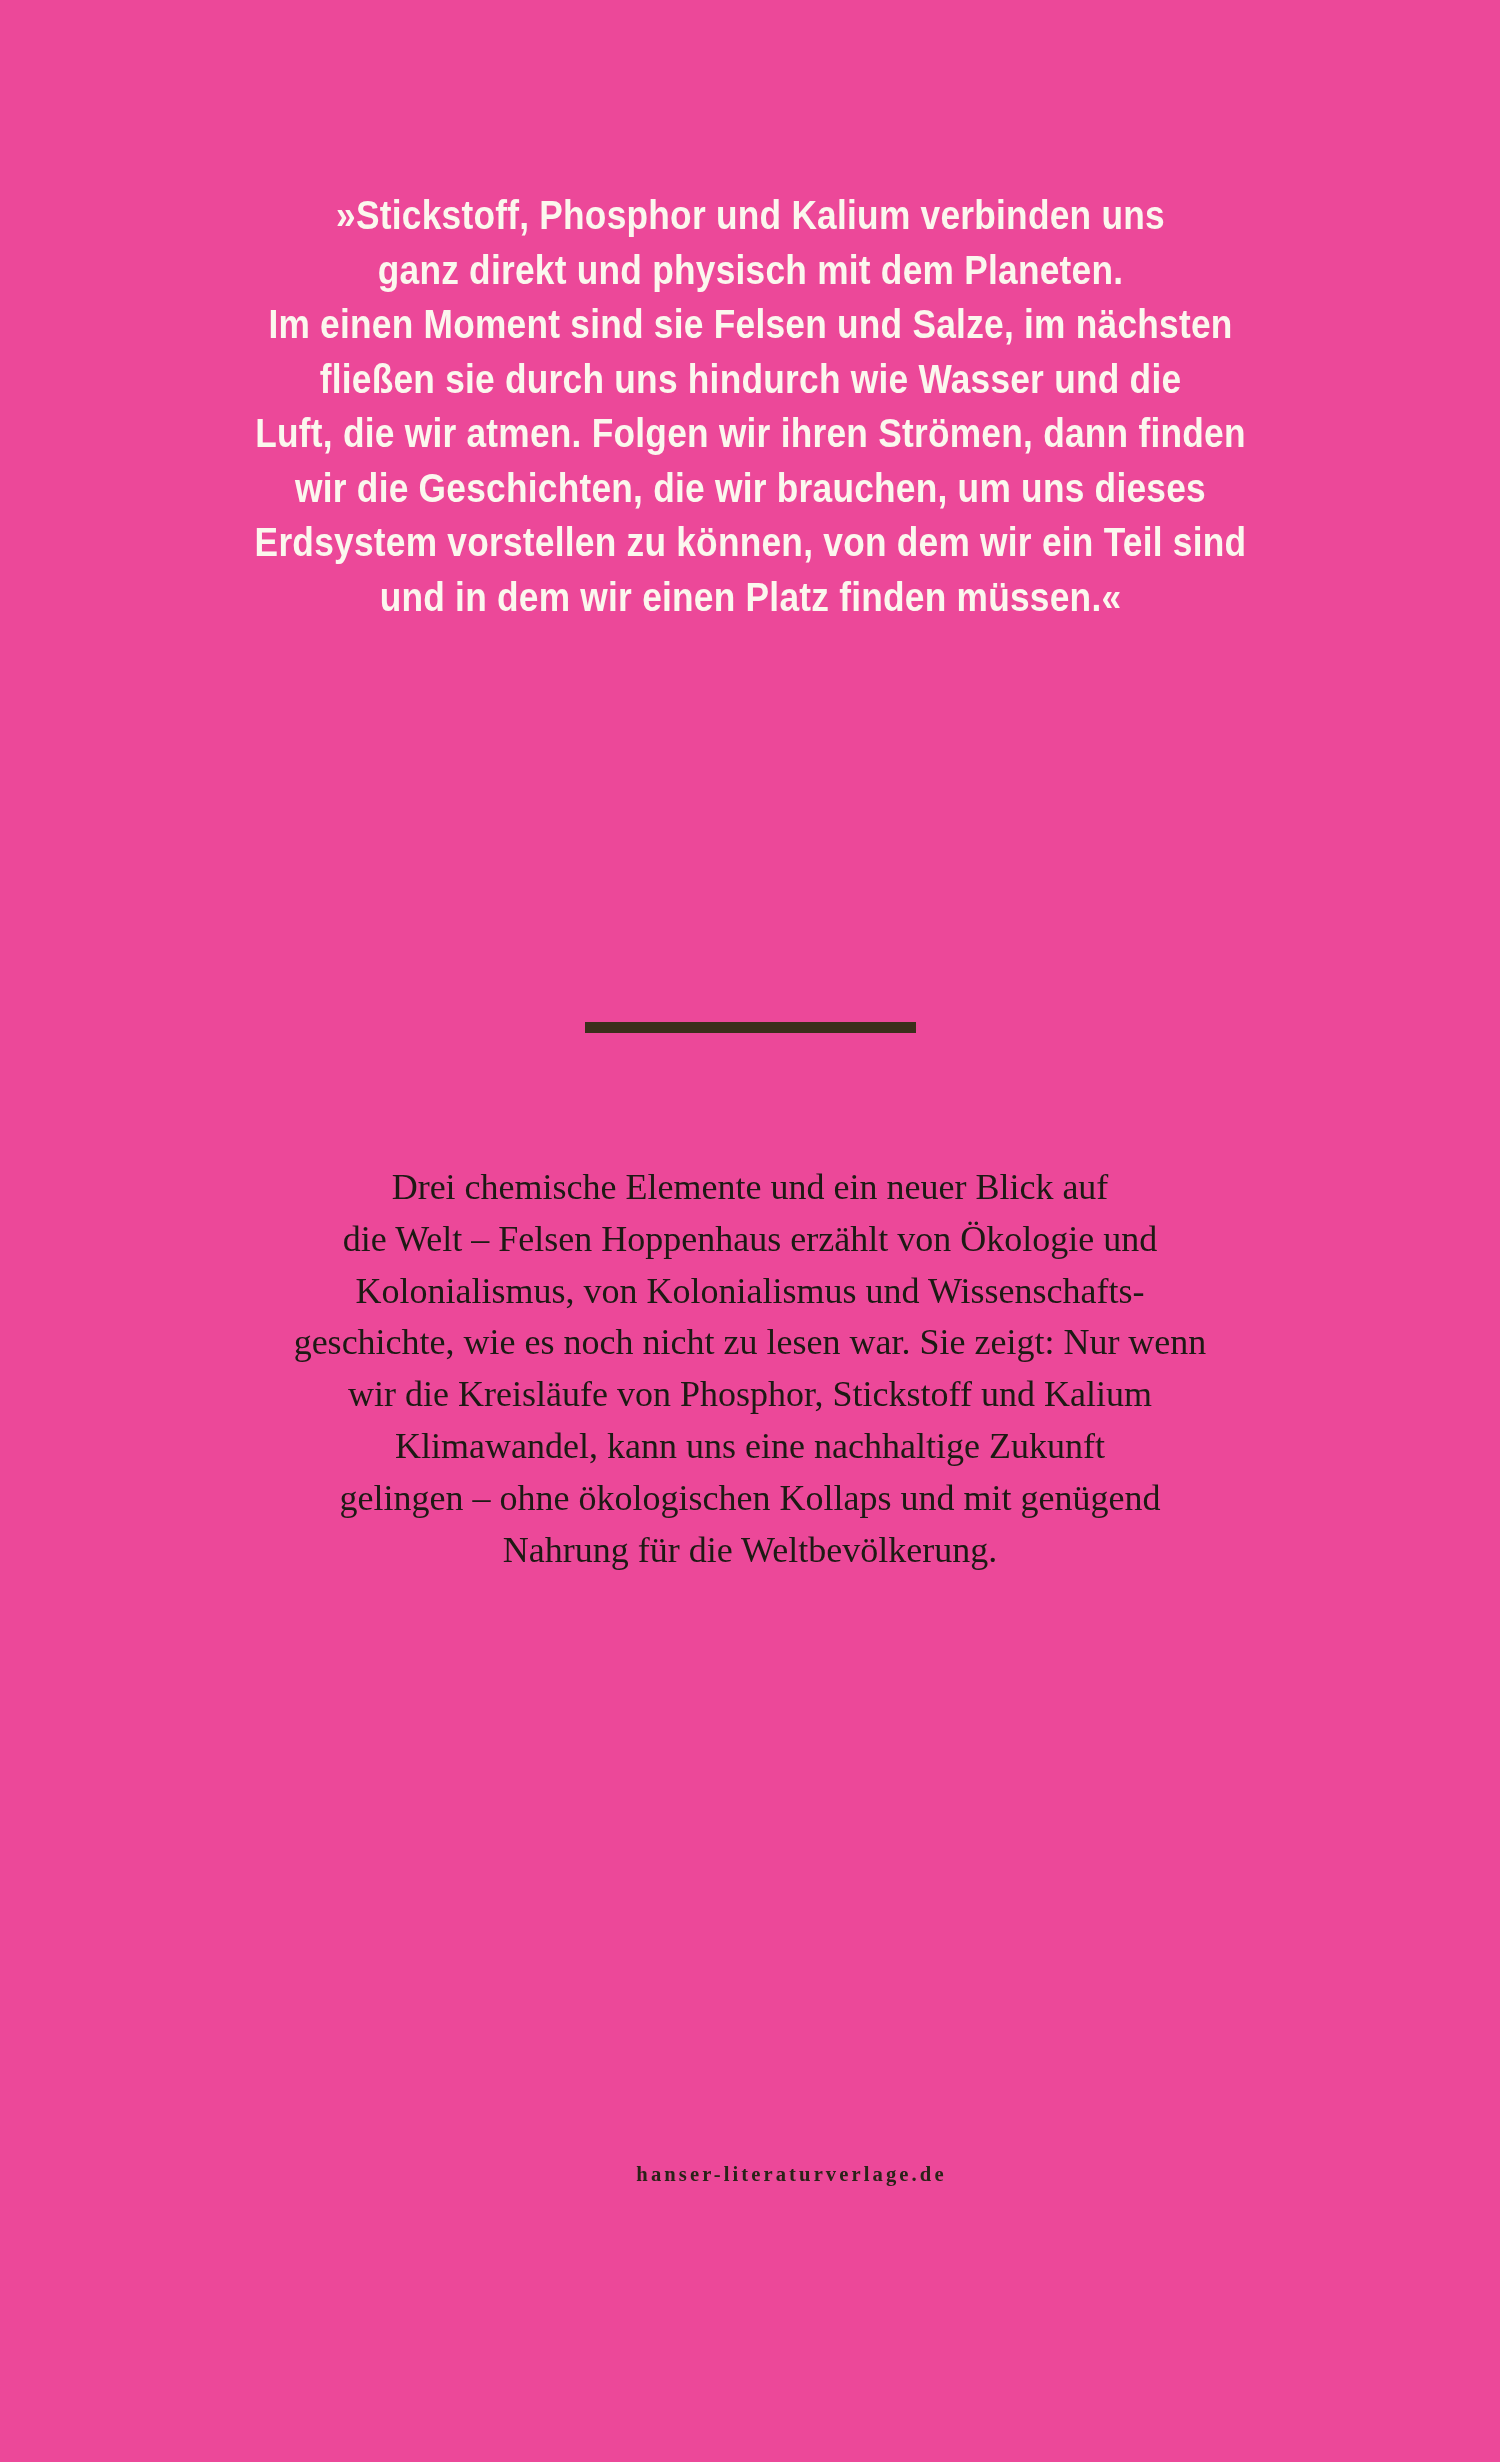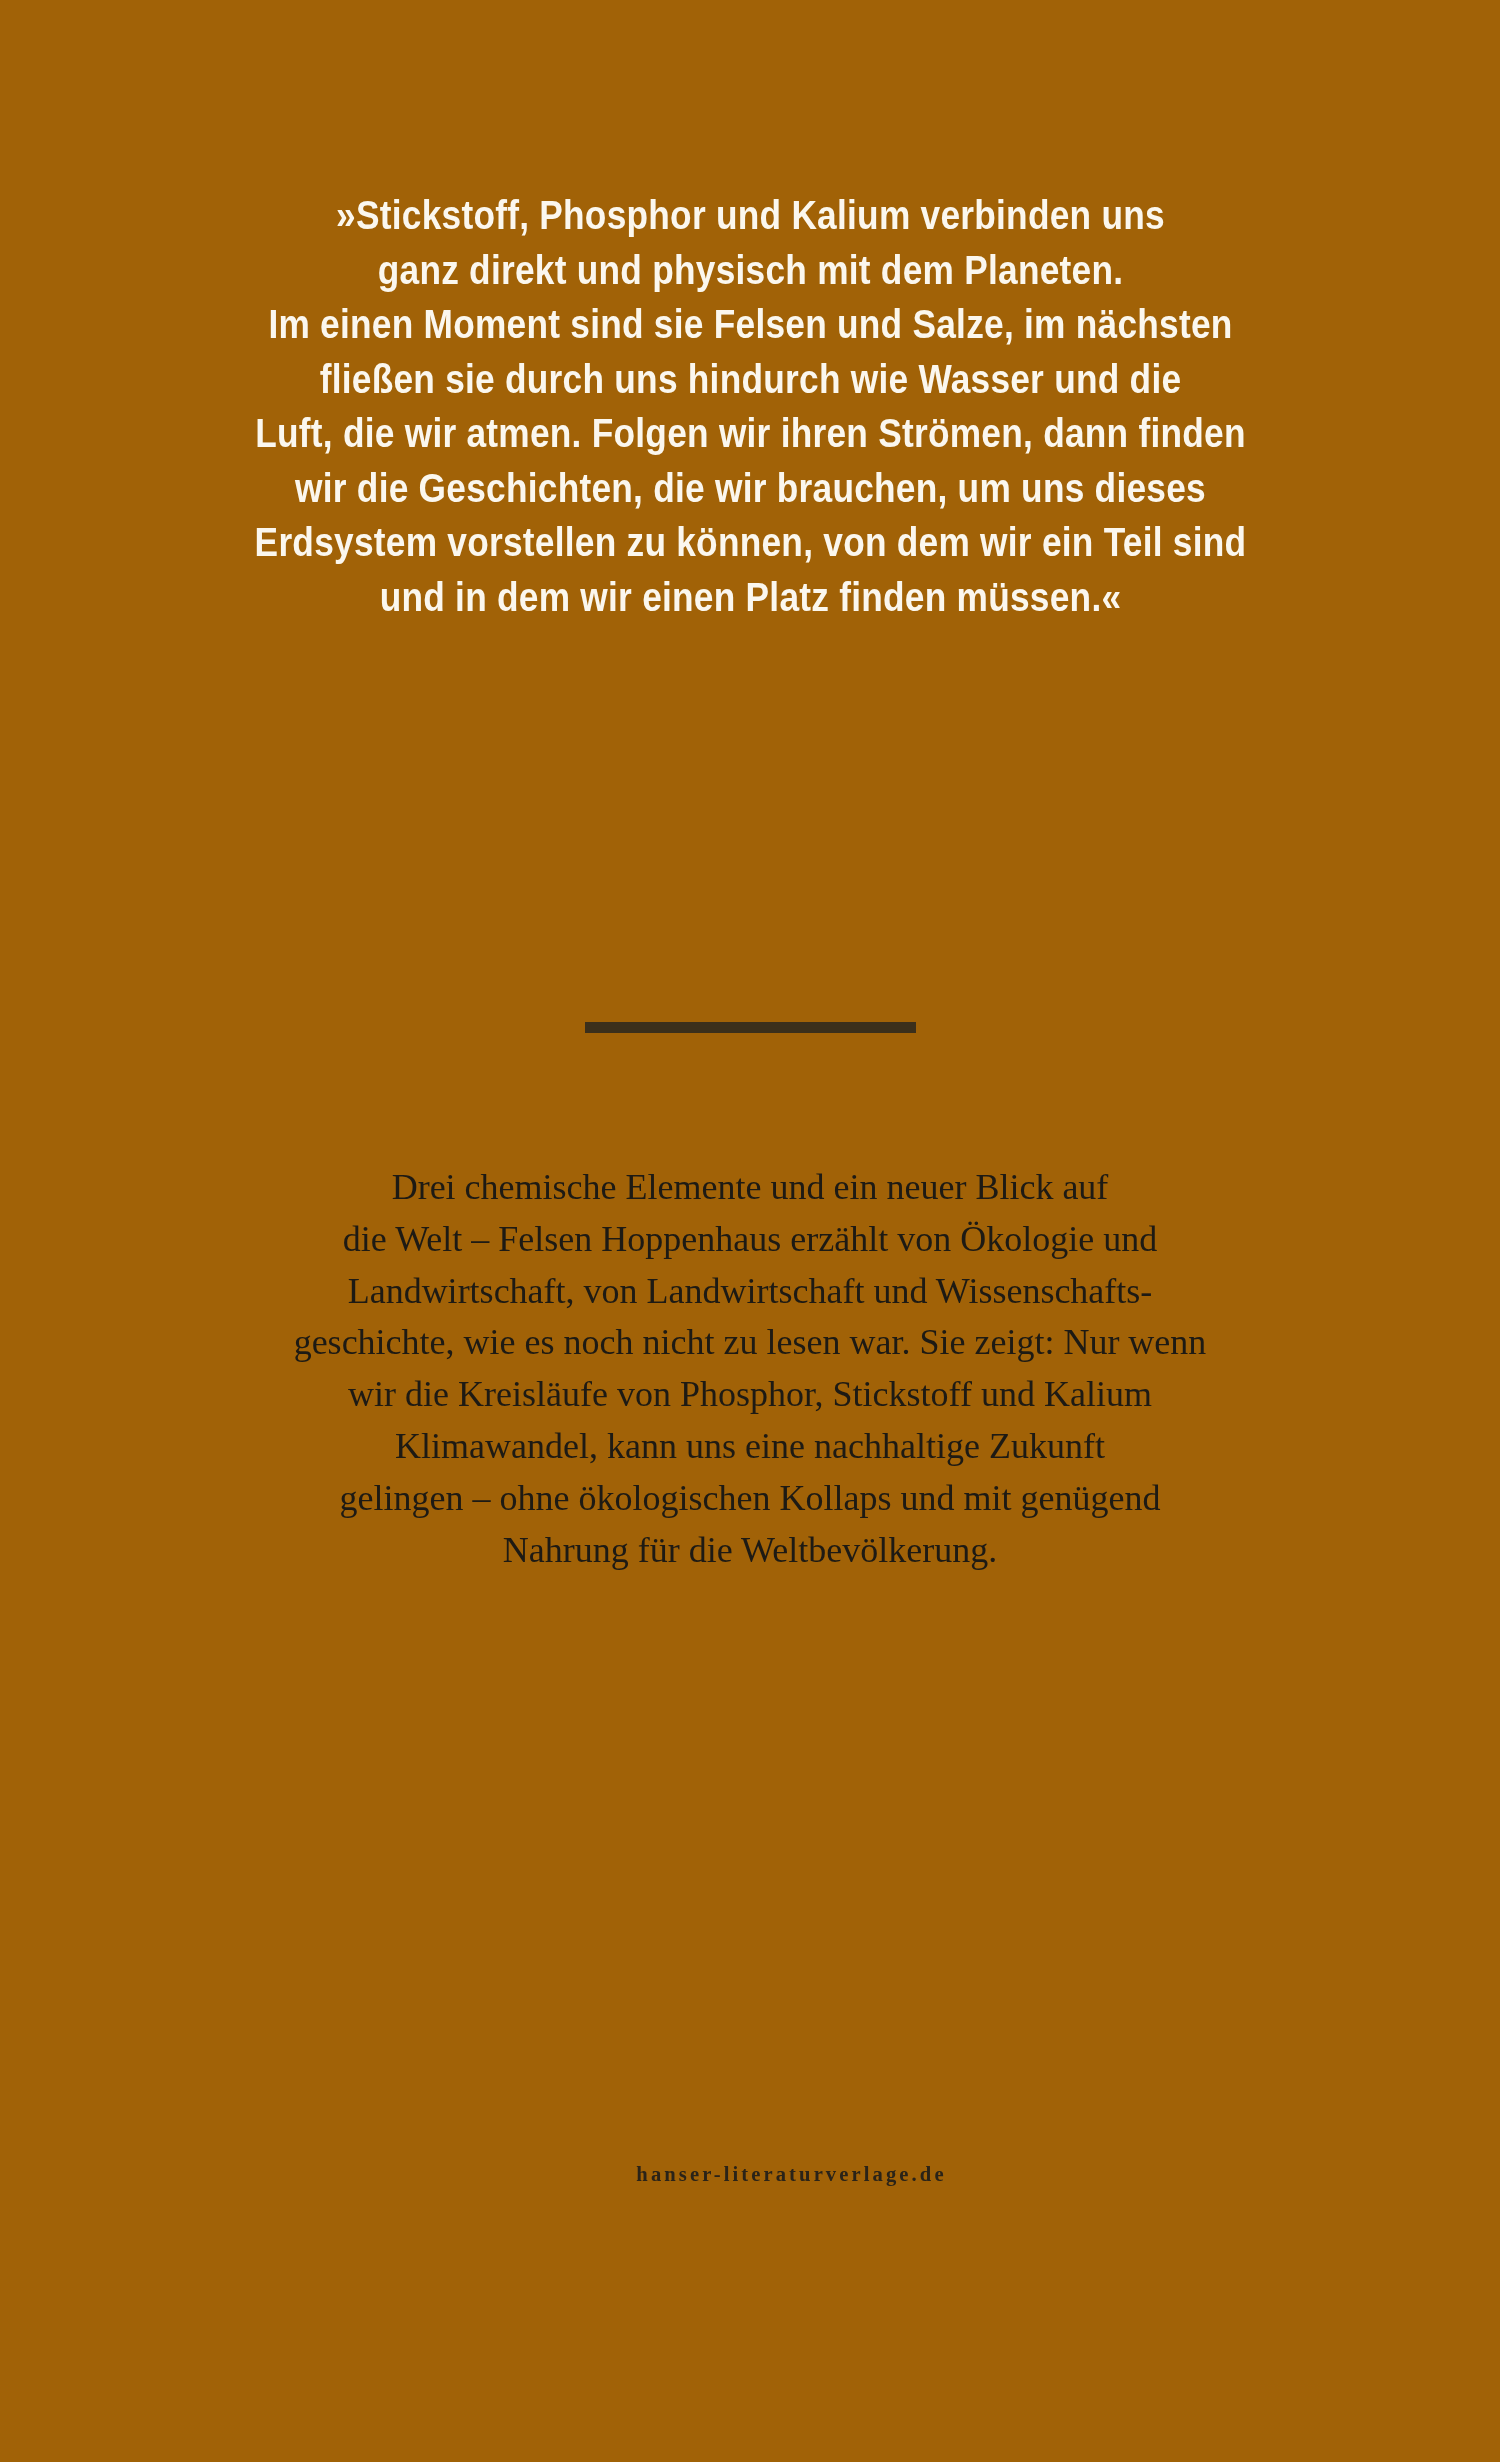--- a/index.html
+++ b/index.html
@@ -11,21 +11,21 @@
     height: 2462px;
     background: #c5a35a;
     font-family: "Liberation Sans", sans-serif;
     overflow: hidden;
   }
 
   .page {
     position: relative;
     width: 1501px;
     height: 2462px;
-    background: #a16207;
+    background: #ec4899;
     box-sizing: border-box;
   }
 
   
   .quote-block {
     position: absolute;
     top: 188px;
     left: 144px;
     width: 1213px;
     text-align: center;
@@ -107,21 +107,21 @@
     <div class="quote-line">und in dem wir einen Platz finden müssen.«</div>
   </div>
 
   <div class="divider-wrap">
     <div class="divider"></div>
   </div>
 
   <div class="blurb-block">
     <div class="blurb-line">Drei chemische Elemente und ein neuer Blick auf</div>
     <div class="blurb-line">die Welt – Felsen Hoppenhaus erzählt von Ökologie und</div>
-    <div class="blurb-line">Landwirtschaft, von Landwirtschaft und Wissenschafts-</div>
+    <div class="blurb-line">Kolonialismus, von Kolonialismus und Wissenschafts-</div>
     <div class="blurb-line">geschichte, wie es noch nicht zu lesen war. Sie zeigt: Nur wenn</div>
     <div class="blurb-line">wir die Kreisläufe von Phosphor, Stickstoff und Kalium</div>
     <div class="blurb-line">Klimawandel, kann uns eine nachhaltige Zukunft</div>
     <div class="blurb-line">gelingen – ohne ökologischen Kollaps und mit genügend</div>
     <div class="blurb-line">Nahrung für die Weltbevölkerung.</div>
   </div>
 
   <div class="footer">
     <span class="footer-url">hanser-literaturverlage.de</span>
   </div>

